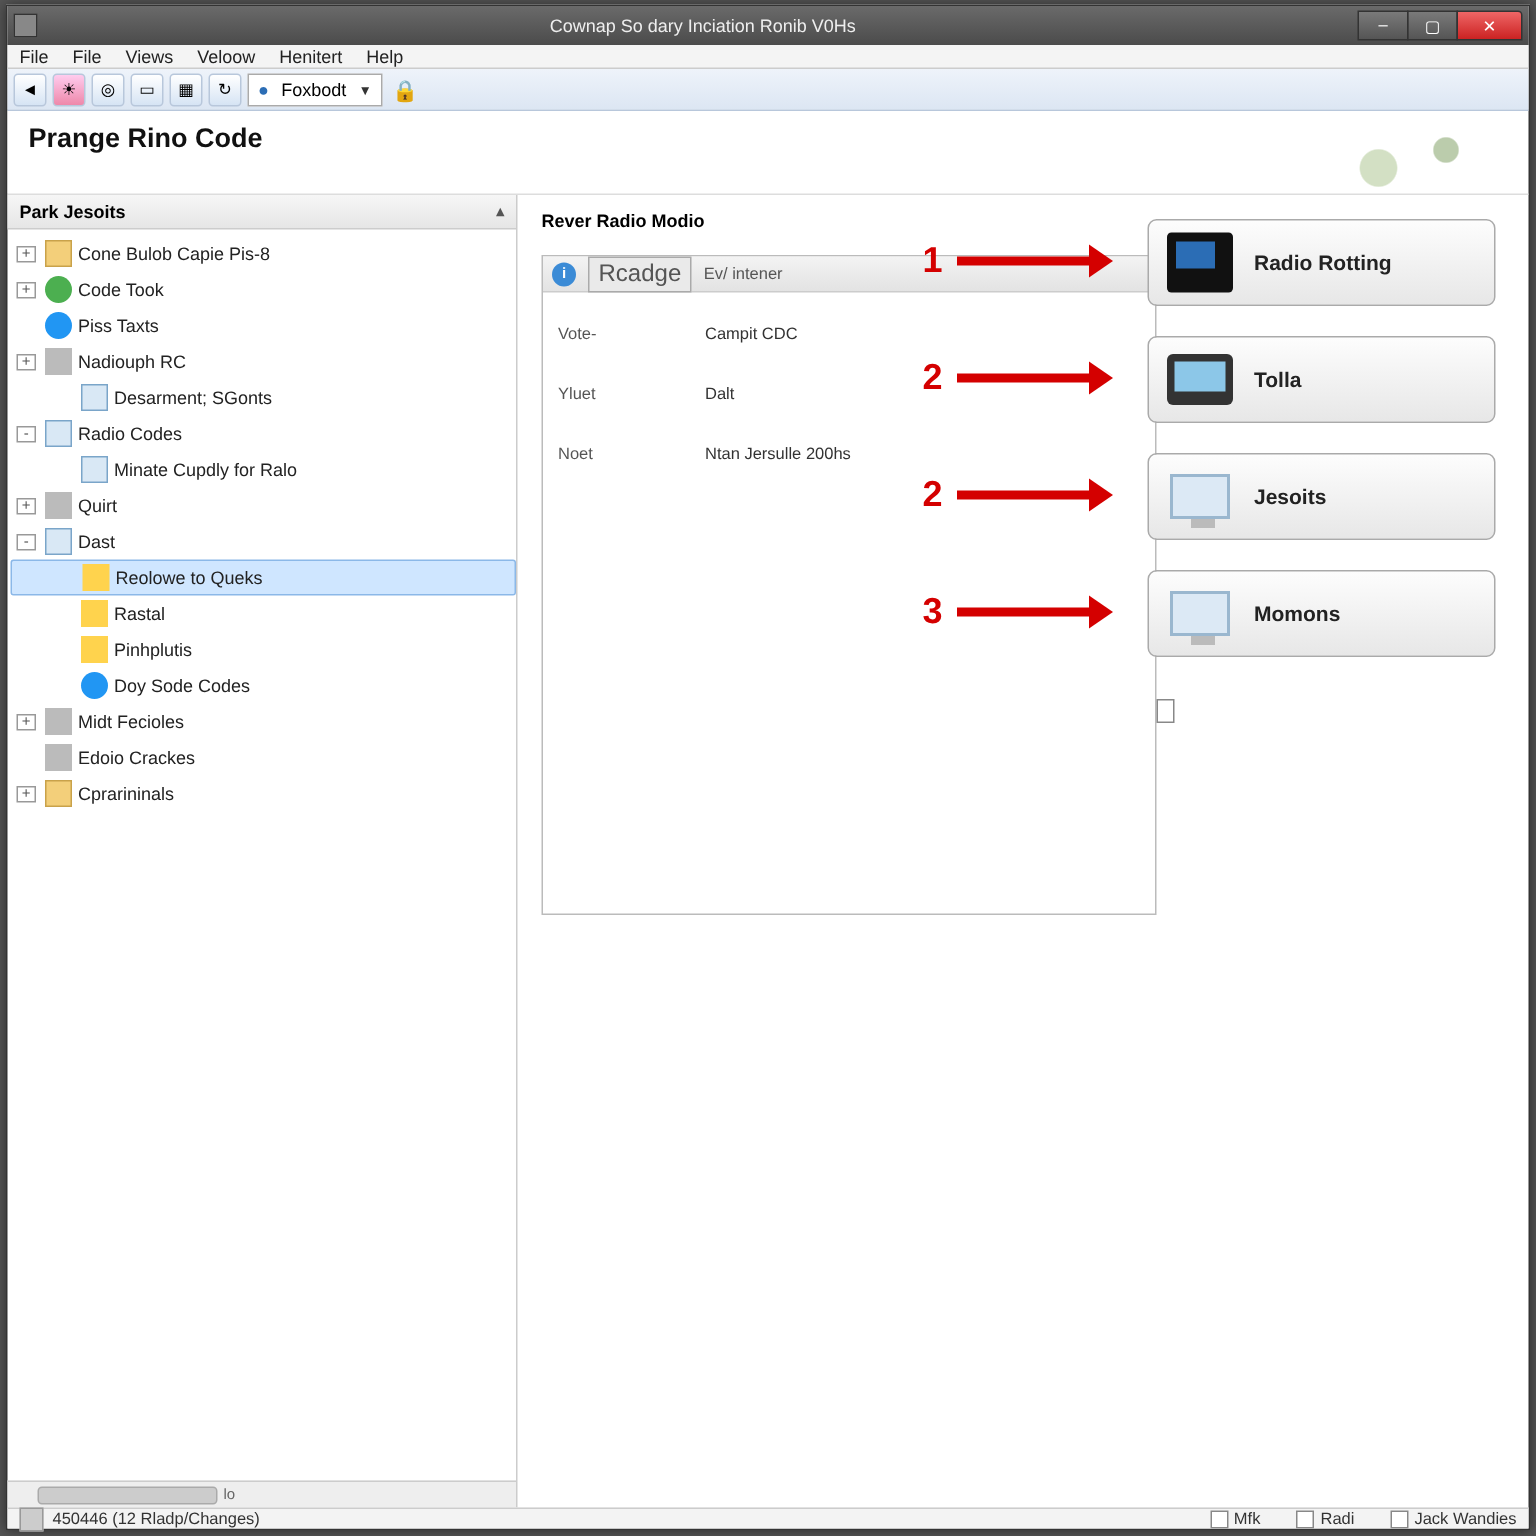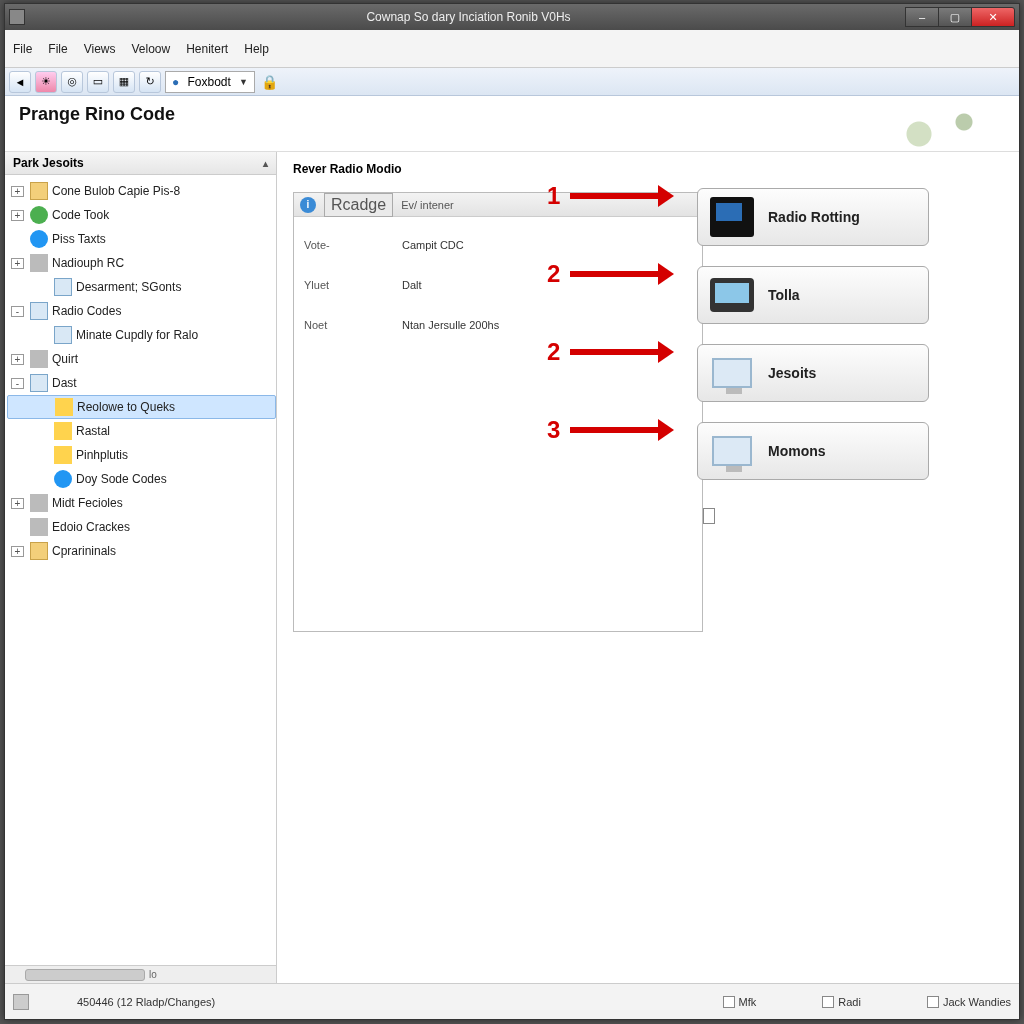--- a/index.html
+++ b/index.html
@@ -31,21 +31,21 @@
   .titlebar .app-icon{ width:16px; height:16px; background:#888; border:1px solid #333; margin-right:6px;}
   .titlebar .title { flex:1; }
   .titlebar .winbtns { display:flex; gap:0; }
   .winbtn {
     width:34px; height:20px; display:flex; align-items:center; justify-content:center;
     background: linear-gradient(#7a7a7a,#555); border:1px solid #333; margin-left:-1px;
     color:#fff; font-size:11px;
   }
   .winbtn.close { background: linear-gradient(#e66,#c22); width:44px; border-radius:0 3px 0 0;}
   .menubar {
-    height: 38px; display:flex; align-items:center; padding:0 8px;
+    height: 16px; display:flex; align-items:center; padding:0 8px;
     background:#f4f4f4; border-bottom:1px solid #ccc; gap:16px; color:#222;
   }
   .menubar span{ cursor:default; }
   .toolbar {
     height:28px; display:flex; align-items:center; padding:0 4px;
     background: linear-gradient(#eef3fa,#dce6f3); border-bottom:1px solid #b8c7db;
     gap:4px;
   }
   .tbtn{ width:22px; height:22px; border:1px solid #b8c7db; background:linear-gradient(#fff,#d6e4f4); border-radius:3px; display:flex;align-items:center;justify-content:center; font-size:11px;}
   .selbox{ height:22px; border:1px solid #aaa; background:#fff; display:flex;align-items:center; padding:0 6px; min-width:90px; justify-content:space-between;}
@@ -58,21 +58,21 @@
   }
   .header h1{ font-size:18px; font-weight:bold; color:#111; }
   .header::after{
     content:""; position:absolute; right:10px; top:2px; width:150px; height:60px;
     background: radial-gradient(circle at 70% 40%, #7a9a5c 0 8px, transparent 9px),
                 radial-gradient(circle at 40% 60%, #a8c38a 0 12px, transparent 13px);
     opacity:.5;
   }
   .mainrow { flex:1; display:flex; min-height:0; }
   .sidebar {
-    width: 272px; border-right:1px solid #ccc; display:flex; flex-direction:column;
+    width: 340px; border-right:1px solid #ccc; display:flex; flex-direction:column;
   }
   .sidebar-title{
     background: linear-gradient(#f6f6f6,#e6e6e6);
     border-bottom:1px solid #ccc; padding:4px 8px; font-weight:bold;
     display:flex; justify-content:space-between; align-items:center;
   }
   .sidebar-title .caret{ font-size:10px; color:#555;}
   .tree{ flex:1; overflow:auto; padding:4px 0 4px 2px;}
   .treeitem{
     display:flex; align-items:center; height:24px; padding-left:2px; gap:4px;
@@ -93,42 +93,42 @@
     width:410px; height:440px; border:1px solid #bbb; background:#fff;
   }
   .info-tabs{
     height:24px; background:linear-gradient(#f3f3f3,#e3e3e3); border-bottom:1px solid #ccc;
     display:flex; align-items:center; gap:8px; padding:0 6px; font-size:11px; color:#555;
   }
   .info-tabs .iicon{ width:16px;height:16px;border-radius:50%;background:#3b8bd6;color:#fff;display:flex;align-items:center;justify-content:center;font-weight:bold;font-size:10px;}
   .info-tabs .tab1{ padding:2px 6px; border:1px solid #aaa; background:#eaeaea; font-size:16px;}
   .info-body{ padding:22px 10px; display:grid; grid-template-columns:70px 1fr; row-gap:2px; font-size:11px; color:#333;gap:28px;}
   .info-body .k{ color:#555; }
-  .action-col{ position:absolute; left:760px; top:36px; display:flex; flex-direction:column; gap:20px;}
+  .action-col{ position:absolute; left:760px; top:16px; display:flex; flex-direction:column; gap:20px;}
   .action-btn{
     width:232px; height:58px; border:1px solid #aaa; border-radius:6px;
     background:linear-gradient(#fdfdfd,#e7e7e7); display:flex; align-items:center; padding:0 12px; gap:14px;
   }
   .action-btn .aicon{
     width:44px;height:40px;display:flex;align-items:center;justify-content:center;
   }
   .action-btn .alabel{ font-weight:bold; font-size:14px; color:#222;}
   .smallicon{ width:12px;height:16px;border:1px solid #888;margin-top:8px;margin-left:6px;}
   .arrow-ann{
     position:absolute; display:flex; align-items:center; color:#d40000; font-weight:bold; font-size:24px;
   }
   .arrow-ann .num{ margin-right:10px; }
   .arrow-ann .shaft{ width:90px;height:6px;background:#d40000; position:relative;}
   .arrow-ann .shaft::after{
     content:""; position:absolute; right:-14px; top:-8px;
     border-left:16px solid #d40000; border-top:11px solid transparent; border-bottom:11px solid transparent;
   }
   .statusbar{
-    height:36px; border-top:1px solid #ccc; background:#f3f3f3;
-    display:flex; align-items:center; padding:0 8px; font-size:11px; color:#333;gap:42px;
+    height:14px; border-top:1px solid #ccc; background:#f3f3f3;
+    display:flex; align-items:center; padding:0 8px; font-size:11px; color:#333;
   }
   .statusbar .sicon{ width:16px;height:16px;background:#ccc;border:1px solid #999;margin-right:6px;}
   .statusbar .spacer{flex:1;}
   .chk{ display:flex;align-items:center;gap:4px;margin-left:24px;}
   .chk .box{width:12px;height:12px;border:1px solid #888;background:#fff;}
   
   .ic-folder{background:#f3cf7a;border:1px solid #c9a24a;}
   .ic-green{background:#4caf50;border-radius:50%;}
   .ic-blue{background:#2196f3;border-radius:50%;}
   .ic-grey{background:#bbb;}

